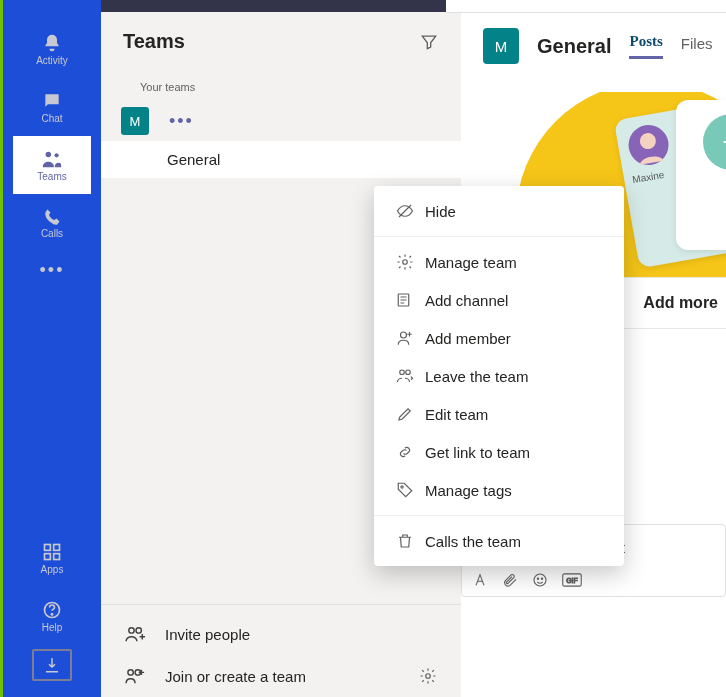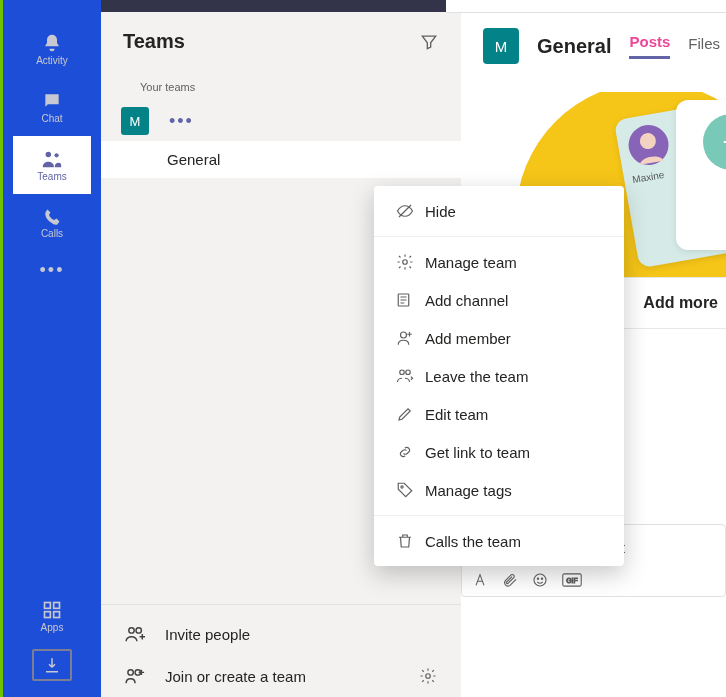--- a/index.html
+++ b/index.html
@@ -36,21 +36,21 @@
   .foot-row { display:flex; align-items:center; gap:18px; padding:12px 6px; font-size:15px; color:#252423; cursor:pointer; position:relative;}
   .foot-row .gear { position:absolute; right:6px; color:#616161;}
   .foot-icon { width:22px; color:#424242; font-size:18px;}
   
   
   .content { flex:1; background:#fff; display:flex; flex-direction:column; padding-top:12px; position:relative; overflow:hidden;}
   .ch-head { display:flex; align-items:center; gap:18px; padding: 16px 6px 8px 22px;}
   .ch-avatar { width:36px; height:36px; border-radius:4px; background:#038387; color:#fff; display:flex; align-items:center; justify-content:center; font-size:15px;}
   .ch-title { font-size:20px; font-weight:700; color:#252423;}
   .tab { font-size:15px; color:#616161; cursor:pointer; padding-bottom:6px;}
-  .tab.active { color:#ec4899; font-weight:600; border-bottom:3px solid #6264a7;}
+  .tab.active { color:#0c4a6e; font-weight:600; border-bottom:3px solid #6264a7;font-family:Liberation Serif, serif;}
   .hero { height:185px; position:relative; margin:20px 0 0 0; overflow:hidden;}
   .hero .circle { position:absolute; right:-60px; top:-10px; width:270px; height:270px; border-radius:50%; background:#f5c518;}
   .hero .card { position:absolute; right:-10px; top:18px; width:110px; height:150px; background:#d6ebe7; border-radius:12px; transform:rotate(-10deg); box-shadow:0 2px 6px rgba(0,0,0,.1); padding:8px; font-size:10px; color:#555;}
   .hero .card2 { position:absolute; right:-60px; top:8px; width:110px; height:150px; background:#fff; border-radius:12px; box-shadow:0 2px 6px rgba(0,0,0,.1); display:flex; align-items:flex-start; justify-content:center; padding-top:14px;}
   .plus { width:56px; height:56px; border-radius:50%; background:#79c9b8; display:flex; align-items:center; justify-content:center; color:#fff; font-size:30px;}
   .addmore { border-top:1px solid #e8e8e8; border-bottom:1px solid #e8e8e8; text-align:right; font-size:16px; font-weight:600; padding:16px 8px 16px 0; color:#252423;}
   .feed { padding: 10px 0 0 0;}
   .feed-line { color:#252423; font-size:15px; padding:8px 0 8px 4px; white-space:nowrap;}
   .feed-line .grey { color:#616161;}
   .compose { margin:20px 0 0 0; border:1px solid #e1e1e1; border-radius:4px; padding: 14px 18px 40px 18px; font-size:15px; color:#616161; position:relative; background:#fff;}
@@ -114,20 +114,30 @@
         <span class="rail-icon">
           <svg width="20" height="20" viewBox="0 0 24 24" fill="none" stroke="currentColor" stroke-width="2">
               <rect x="3" y="3" width="7" height="7"></rect>
               <rect x="14" y="3" width="7" height="7"></rect>
               <rect x="3" y="14" width="7" height="7"></rect>
               <rect x="14" y="14" width="7" height="7"></rect>
             </svg>
         </span>
         <span class="rail-label">Apps</span>
       </div>
+      <div class="rail-item">
+        <span class="rail-icon">
+          <svg width="20" height="20" viewBox="0 0 24 24" fill="none" stroke="currentColor" stroke-width="2">
+              <circle cx="12" cy="12" r="9"></circle>
+              <path d="M9 9a3 3 0 116 0c0 2-3 2-3 4"></path>
+              <circle cx="12" cy="17" r="0.8" fill="currentColor"></circle>
+            </svg>
+        </span>
+        <span class="rail-label">Help</span>
+      </div>
       <div class="dl-box">
         <span>
           <svg width="18" height="18" viewBox="0 0 24 24" fill="none" stroke="currentColor" stroke-width="2">
               <path d="M12 3v12m0 0l-4-4m4 4l4-4M4 21h16"></path>
             </svg>
         </span>
       </div>
     </div>
   </div>
 

